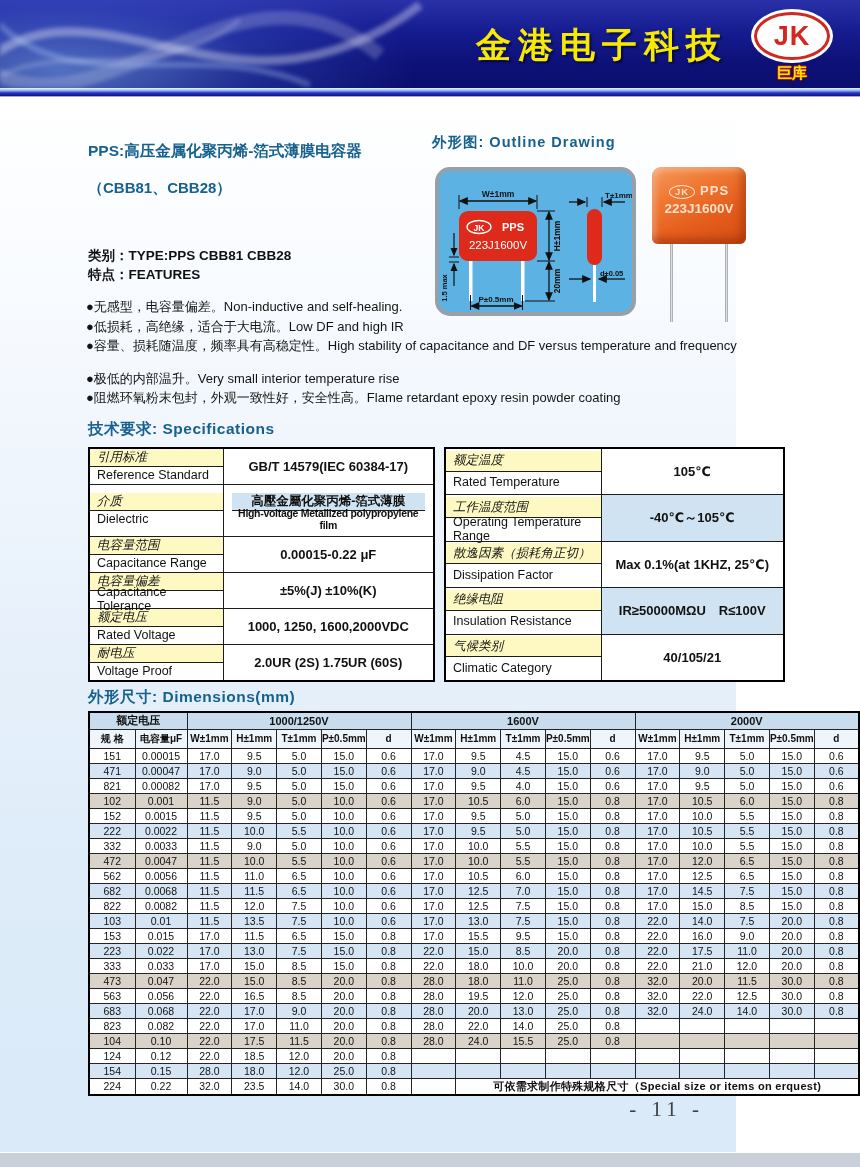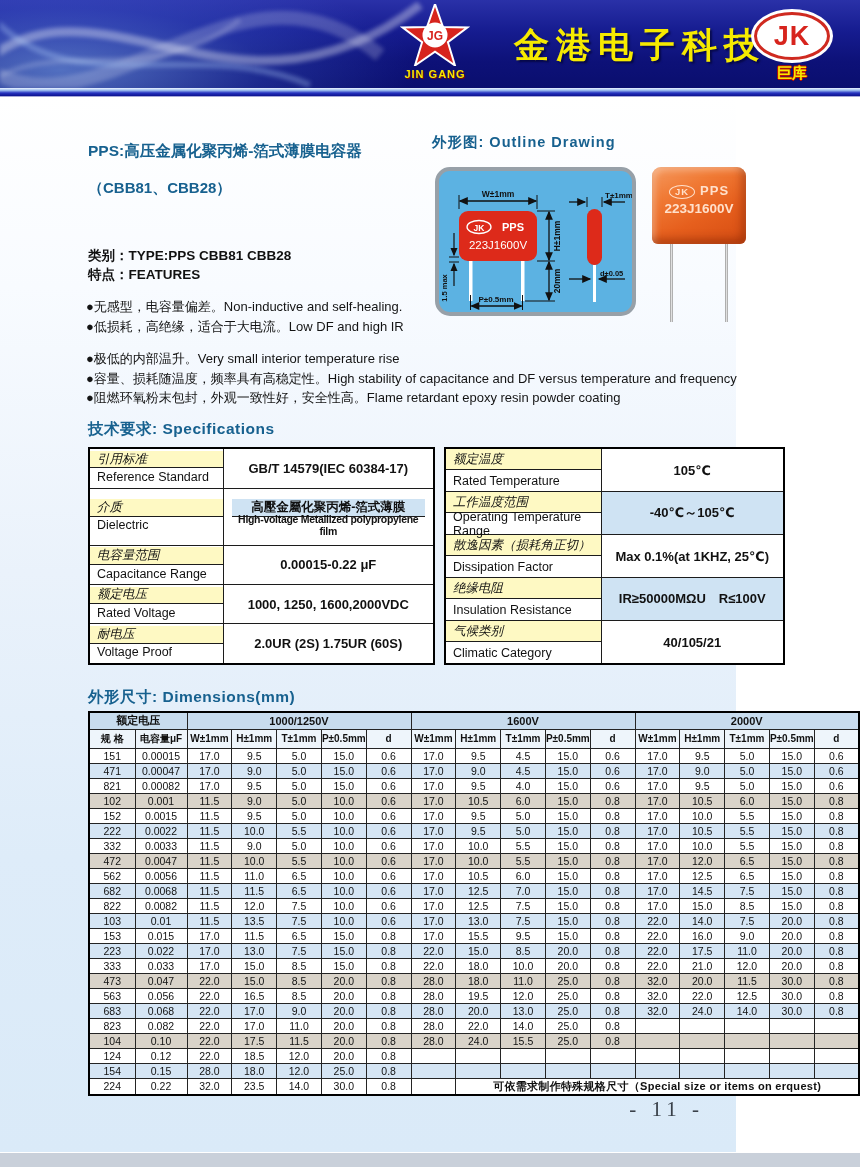--- a/index.html
+++ b/index.html
@@ -5,21 +5,21 @@
   * { margin:0; padding:0; box-sizing:border-box; }
   body { font-family:"Liberation Sans","DejaVu Sans",sans-serif; background:#888; }
   .page { width:860px; height:1167px; margin:0 auto; position:relative; background:#fff; overflow:hidden; }
 
   
   .header { position:absolute; left:0; top:0; width:860px; height:88px;
     background:linear-gradient(180deg,#2a31a8 0%,#161c90 35%,#0d1178 70%,#0a0e6e 100%); overflow:hidden; }
   .header .glow { position:absolute; left:-60px; top:-40px; width:480px; height:200px;
     background:radial-gradient(ellipse at 25% 55%,rgba(140,190,255,.55) 0%,rgba(80,120,230,.25) 40%,rgba(0,0,0,0) 70%); }
   .swirl { position:absolute; left:0; top:0; filter:blur(2px); }
-  .company-title { position:absolute; left:514px; top:22px; font-size:35px; font-weight:900;
+  .company-title { position:absolute; left:476px; top:22px; font-size:35px; font-weight:900;
     color:#f6ea00; letter-spacing:7px; text-shadow:2px 2px 2px rgba(0,0,40,.6); white-space:nowrap; }
   .logo-star { position:absolute; left:398px; top:4px; width:74px; text-align:center; }
   .logo-star .caption { color:#f6e800; font-size:11px; font-weight:800; letter-spacing:1px;
     text-shadow:1px 1px 0 #7a0c06; margin-top:-2px; }
   .logo-jk { position:absolute; left:752px; top:12px; width:80px; text-align:center; }
   .jk-oval { width:76px; height:48px; margin:0 auto; background:#fff; border:3px solid #cf2a20;
     border-radius:50%; box-shadow:0 0 0 3px #fff; display:flex; align-items:center; justify-content:center;
     color:#d7241d; font-size:27px; font-weight:900; letter-spacing:1px; }
   .jk-caption { margin-top:4px; font-size:15px; font-weight:800; color:#f6e800;
     text-shadow:1px 0 0 #c01000,-1px 0 0 #c01000,0 1px 0 #c01000,0 -1px 0 #c01000; }
@@ -103,28 +103,20 @@
 <div class="page">
 
   <div class="header">
     <div class="glow"></div>
     <svg class="swirl" width="500" height="88" viewBox="0 0 500 88">
       <path d="M -30 75 C 90 -50, 230 150, 420 5" stroke="rgba(255,255,255,0.35)" stroke-width="9" fill="none"></path>
       <path d="M -40 50 C 90 170, 230 -70, 380 55" stroke="rgba(255,255,255,0.20)" stroke-width="14" fill="none"></path>
       <path d="M -10 15 C 70 105, 190 35, 310 85" stroke="rgba(190,220,255,0.30)" stroke-width="6" fill="none"></path>
       <path d="M -20 88 C 60 30, 140 95, 240 20" stroke="rgba(255,255,255,0.18)" stroke-width="5" fill="none"></path>
     </svg>
-    <div class="logo-star">
-      <svg width="70" height="62" viewBox="0 0 70 62">
-        <polygon points="35,0 43,23 67.3,23.5 47.9,38.2 55,61.5 35,47.6 15,61.5 22.1,38.2 2.7,23.5 27,23" fill="#d7241d" stroke="#ffffff" stroke-width="2"></polygon>
-        <circle cx="35" cy="31" r="12.5" fill="#ffffff"></circle>
-        <text x="35" y="35.5" text-anchor="middle" font-size="12" font-weight="bold" fill="#d7241d">JG</text>
-      </svg>
-      <div class="caption">JIN GANG</div>
-    </div>
     <div class="company-title">金港电子科技</div>
     <div class="logo-jk">
       <div class="jk-oval">JK</div>
       <div class="jk-caption">巨库</div>
     </div>
   </div>
   <div class="header-line"></div>
 
   <div class="content">
 
@@ -199,22 +191,22 @@
         <div class="pc-line2">223J1600V</div>
       </div>
     </div>
 
     <div class="type-line">类别：TYPE:PPS CBB81 CBB28</div>
     <div class="features-line">特点：FEATURES</div>
 
     <div class="features-list">
         <div class="feature-item">●无感型，电容量偏差。Non-inductive and self-healing.</div>
         <div class="feature-item">●低损耗，高绝缘，适合于大电流。Low DF and high IR</div>
+        <div class="feature-item">●容量、损耗随温度，频率具有高稳定性。High stability of capacitance and DF versus temperature and frequency</div>
         <div class="feature-item gap-top">●极低的内部温升。Very small interior temperature rise</div>
-        <div class="feature-item">●容量、损耗随温度，频率具有高稳定性。High stability of capacitance and DF versus temperature and frequency</div>
         <div class="feature-item">●阻燃环氧粉末包封，外观一致性好，安全性高。Flame retardant epoxy resin powder coating</div>
       </div>
 
     <div class="spec-heading blue-heading">技术要求: Specifications</div>
 
     <div class="spec-wrap">
       <table class="spec-table spec-left">
           <tbody>
             <tr>
               <td class="lbl">
@@ -232,20 +224,27 @@
                 <div class="vzh">高壓金屬化聚丙烯-箔式薄膜</div>
                 <div class="ven">High-voltage Metallized polypropylene film</div>
               </td>
             </tr>
             <tr>
               <td class="lbl">
                 <div class="zh">电容量范围</div>
                 <div class="en">Capacitance Range</div>
               </td>
               <td class="val">0.00015-0.22 μF</td>
+            </tr>
+            <tr>
+              <td class="lbl">
+                <div class="zh">电容量偏差</div>
+                <div class="en">Capacitance Tolerance</div>
+              </td>
+              <td class="val">±5%(J) ±10%(K)</td>
             </tr>
             <tr>
               <td class="lbl">
                 <div class="zh">额定电压</div>
                 <div class="en">Rated Voltage</div>
               </td>
               <td class="val">1000, 1250, 1600,2000VDC</td>
             </tr>
             <tr>
               <td class="lbl">

